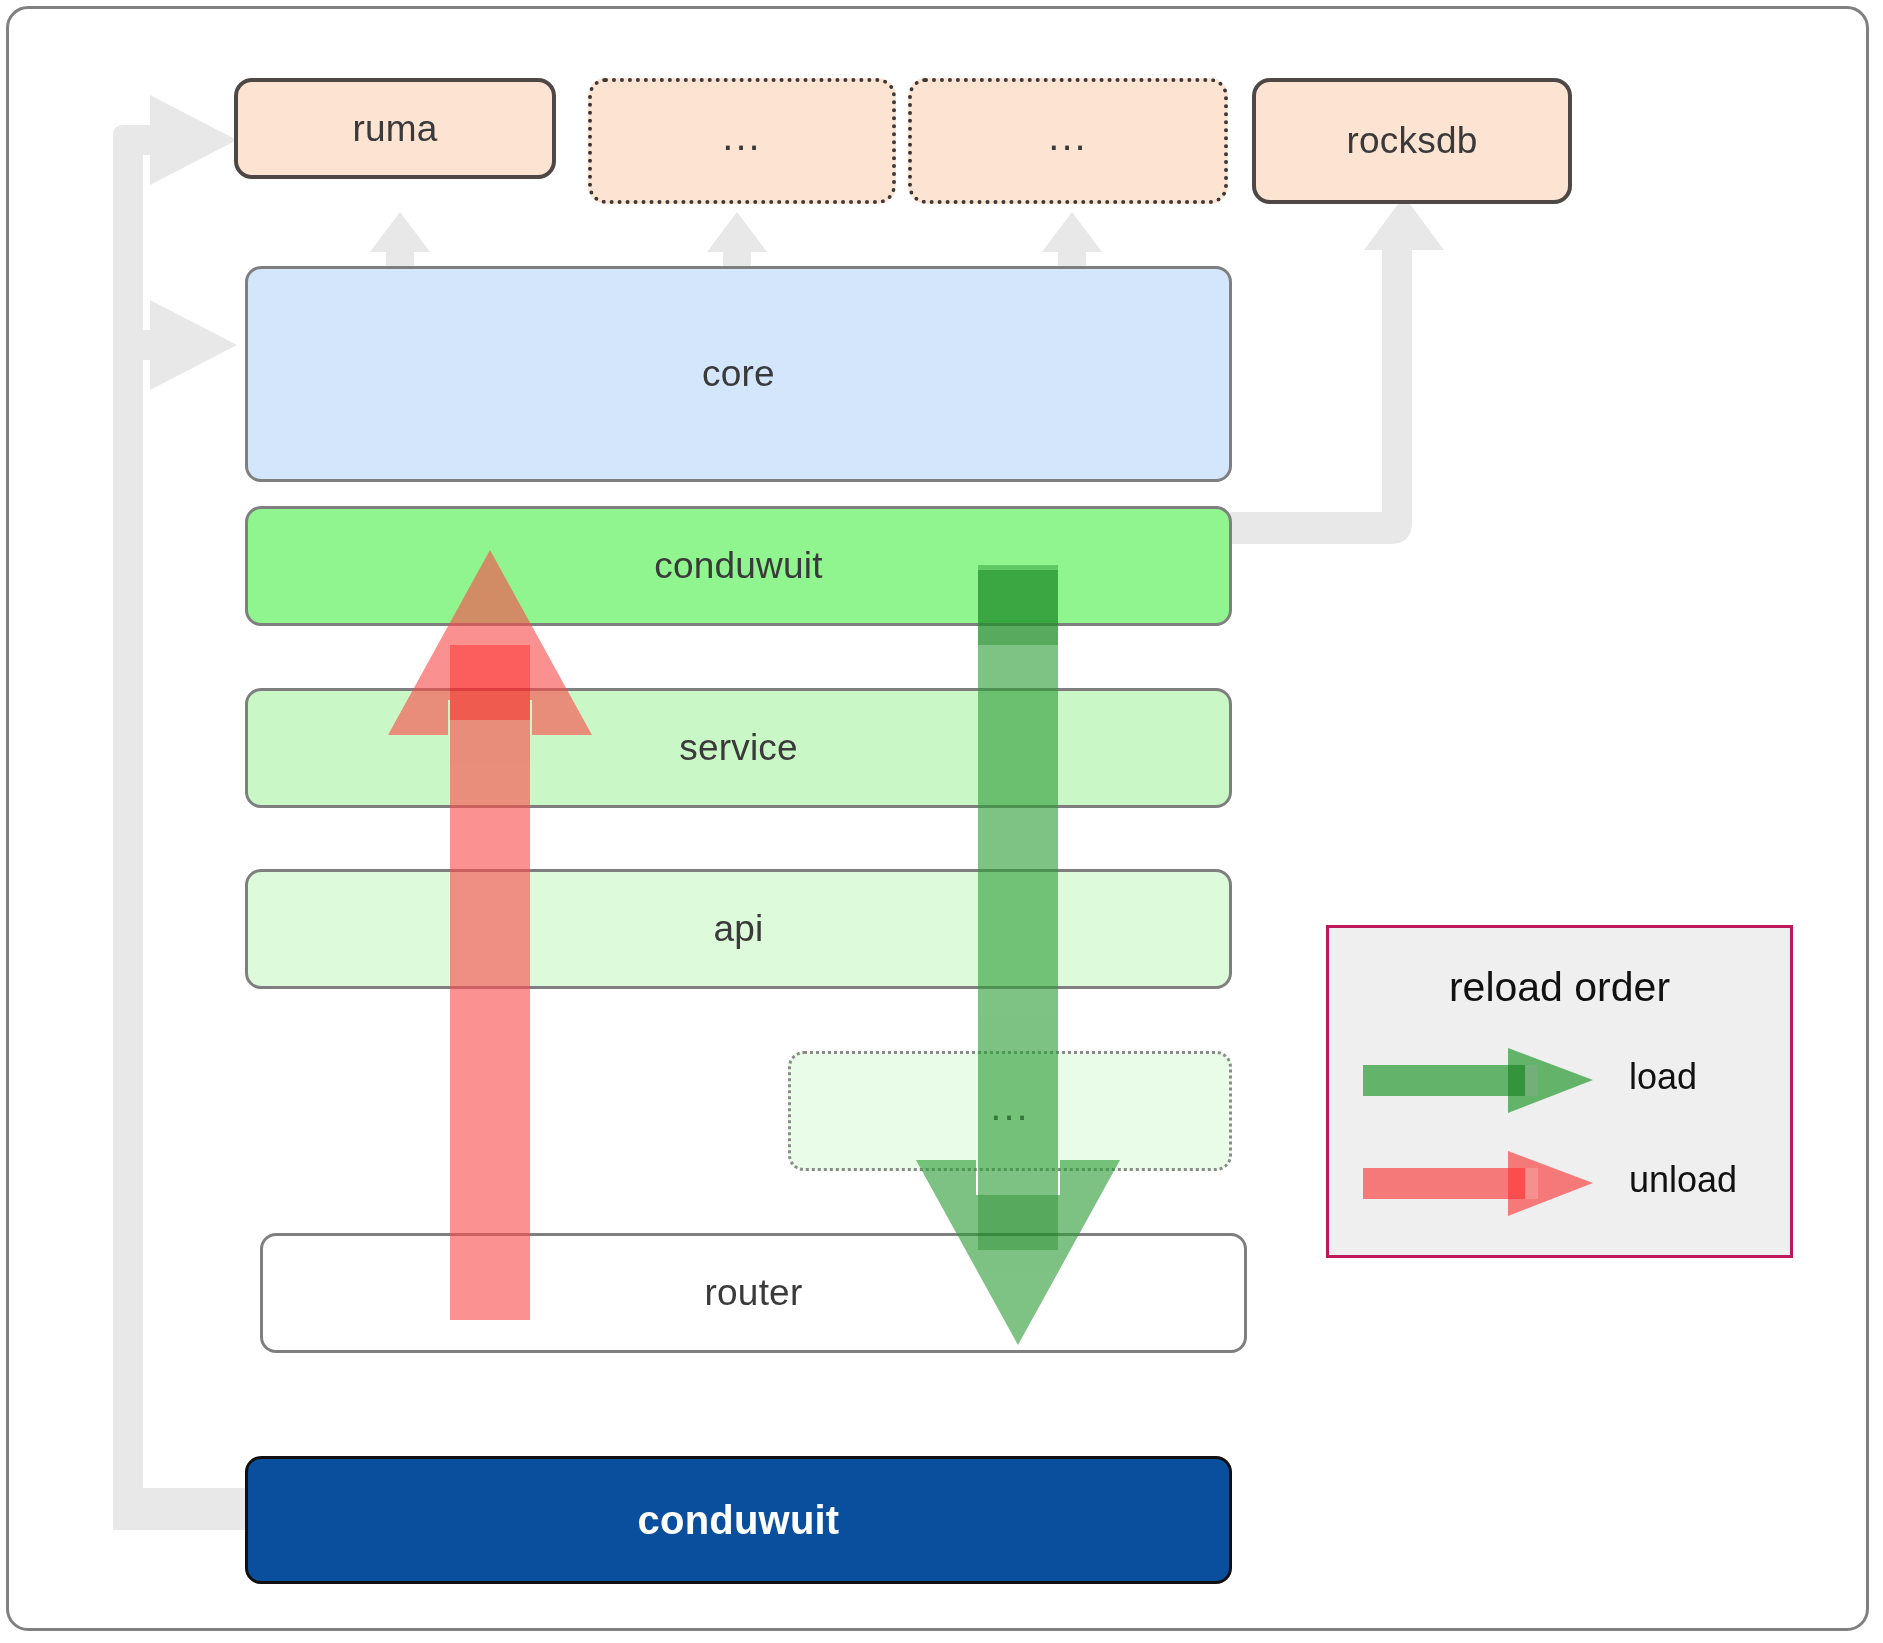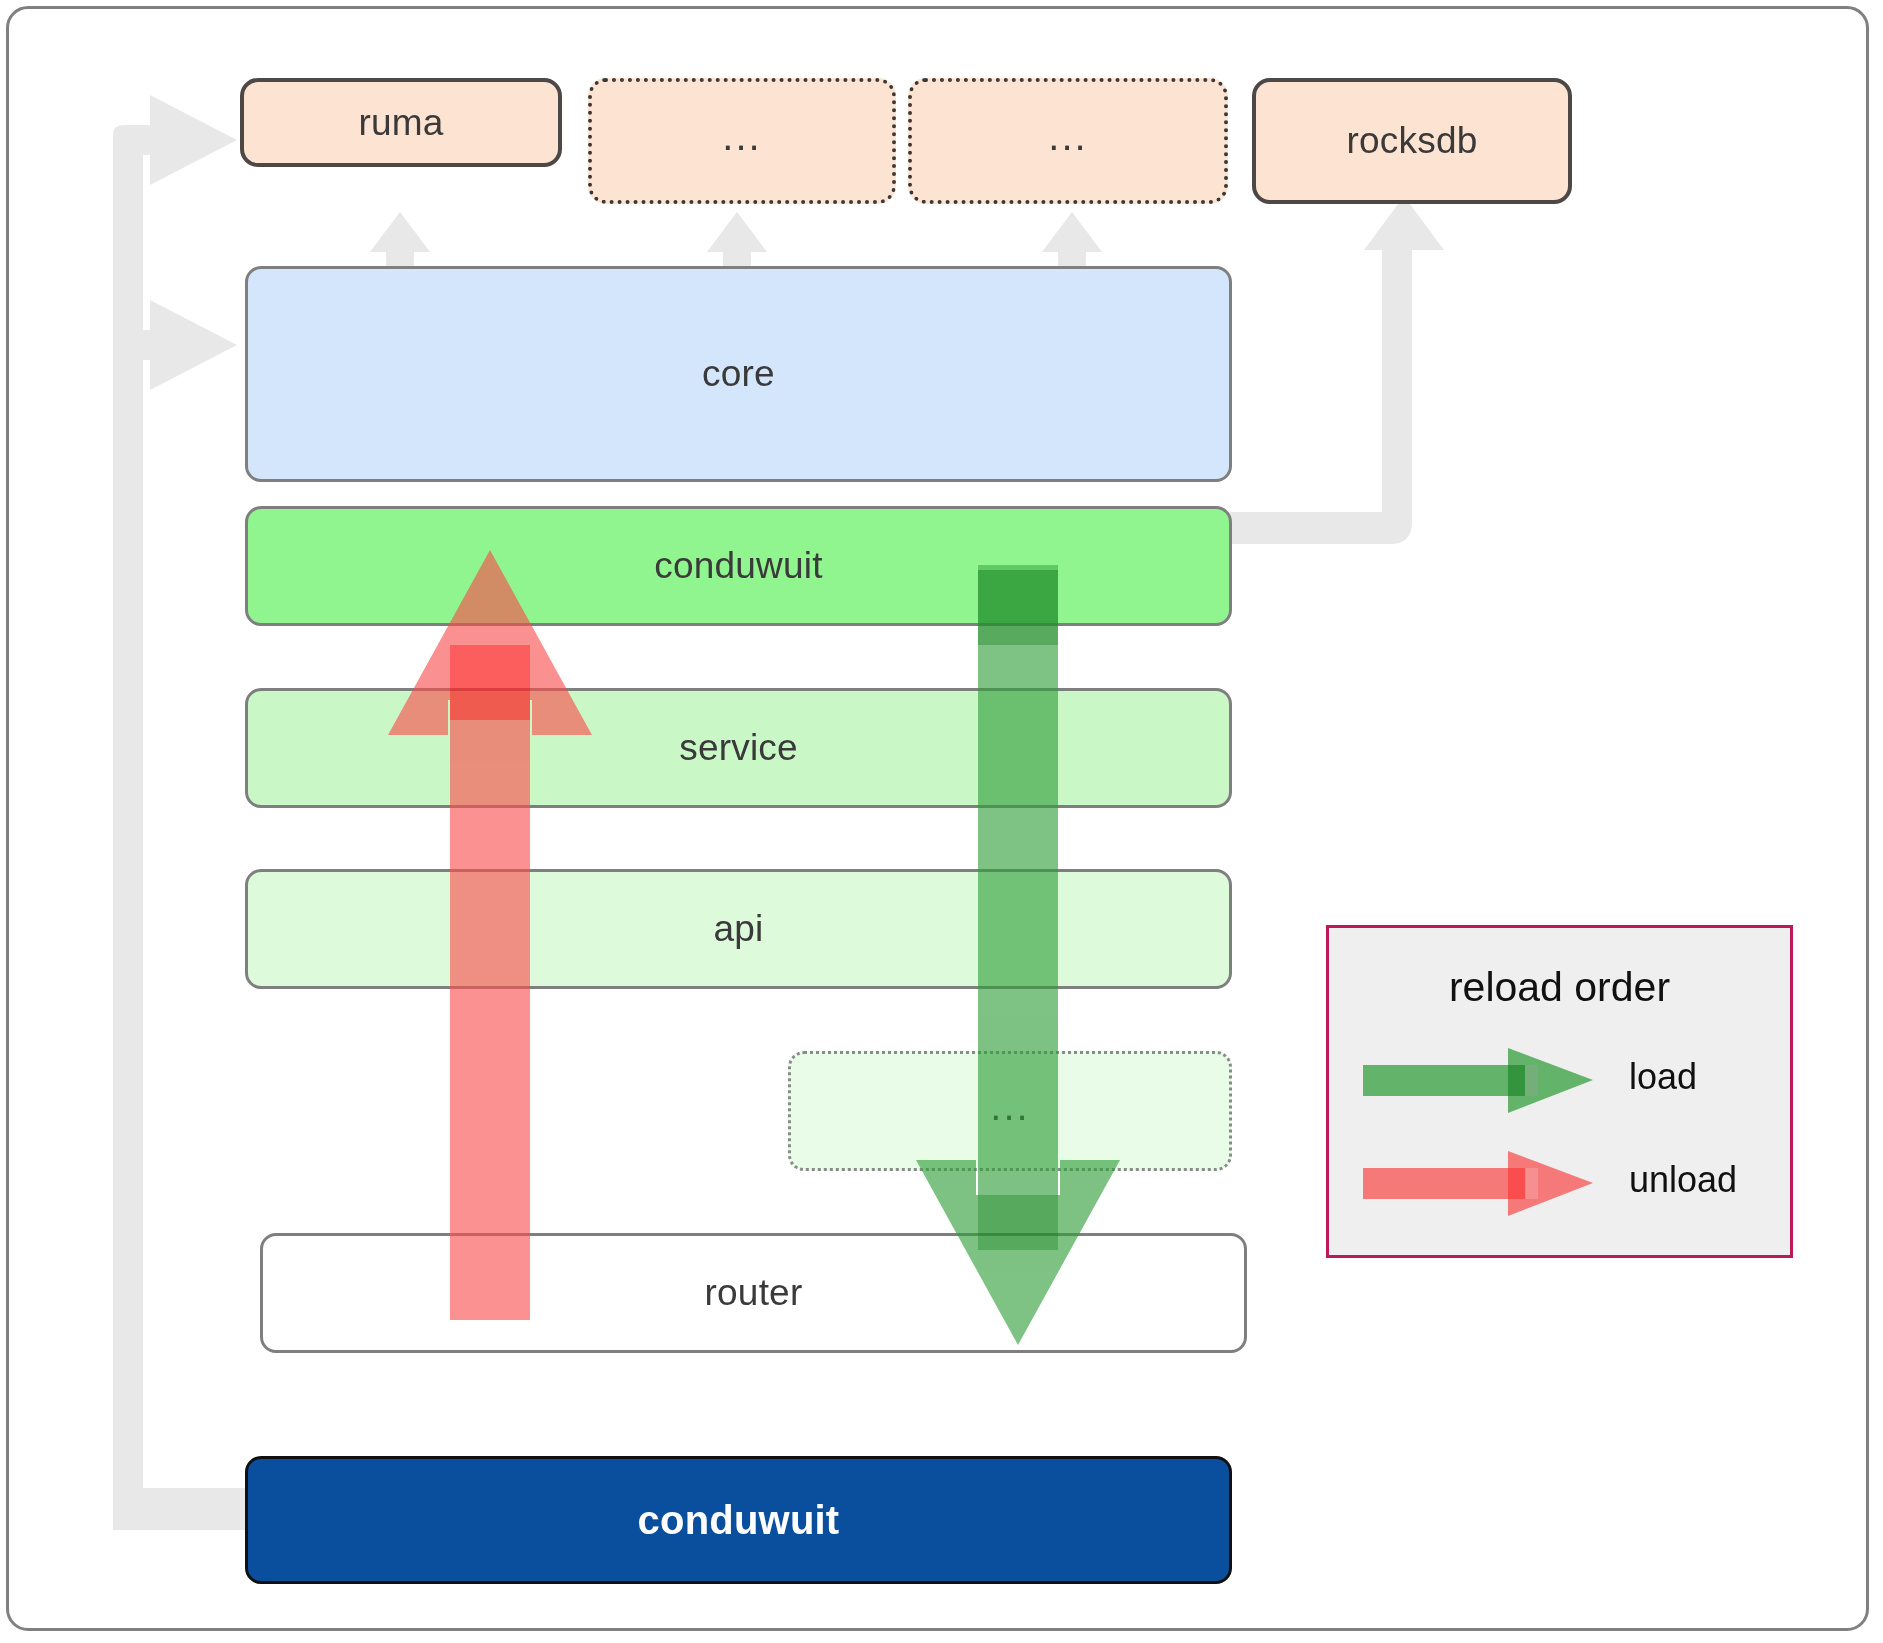--- a/index.html
+++ b/index.html
@@ -129,21 +129,21 @@
                L 1444 250
                L 1404 196
                L 1364 250
                L 1382 250
                L 1382 512
                L 1024 512
                Z"></path>
     </g>
   </svg>
 
-  <div class="node dep" style="left:240px;top:78px;width:322px;height:89px;">
+  <div class="node dep" style="left:234px;top:78px;width:322px;height:101px;">
     <span class="lbl">ruma</span>
   </div>
 
   <div class="node dep dotted" style="left:588px;top:78px;width:308px;height:126px;">
     <span class="lbl dots">...</span>
   </div>
 
   <div class="node dep dotted" style="left:908px;top:78px;width:320px;height:126px;">
     <span class="lbl dots">...</span>
   </div>

